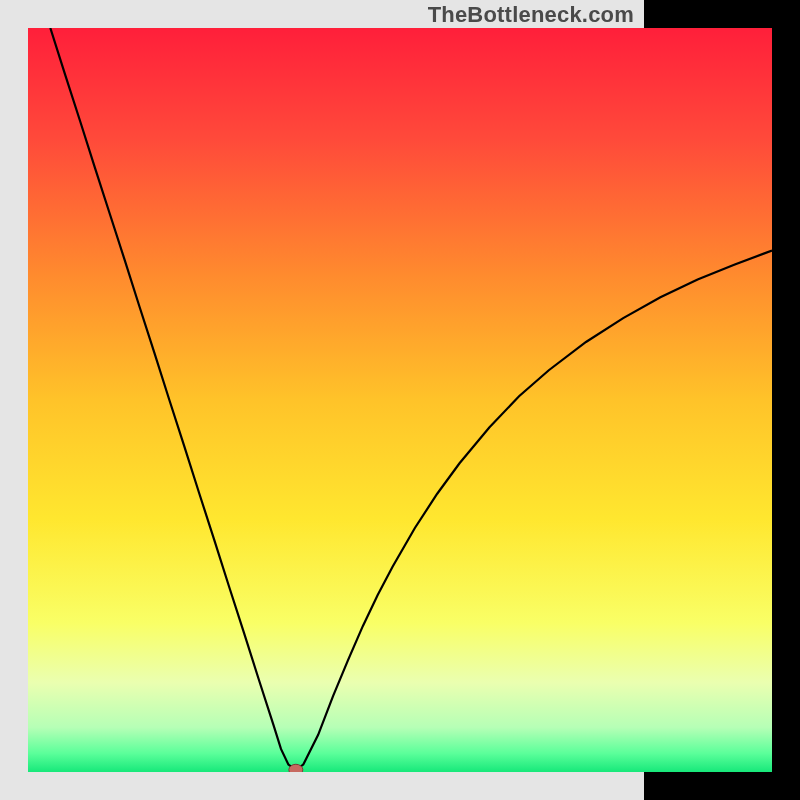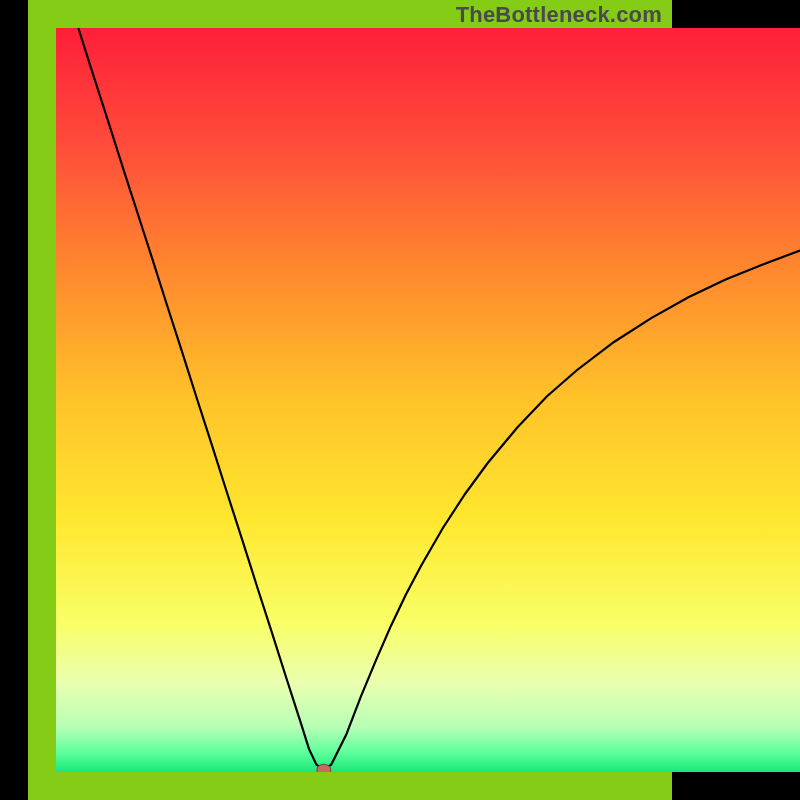--- a/index.html
+++ b/index.html
@@ -8,22 +8,21 @@
     width: 800px;
     height: 800px;
     background: #000;
     font-family: Arial, Helvetica, sans-serif;
     overflow: hidden;
   }
   .frame {
     position: relative;
     width: 644px;
     height: 800px;
-    background: #84cc16;
-    margin-left: 28px;
+    background: #e5e5e5;
   }
   .watermark {
     position: absolute;
     top: 2px;
     right: 10px;
     color: #4a4a4a;
     font-size: 22px;
     font-weight: 600;
     letter-spacing: 0.2px;
   }

